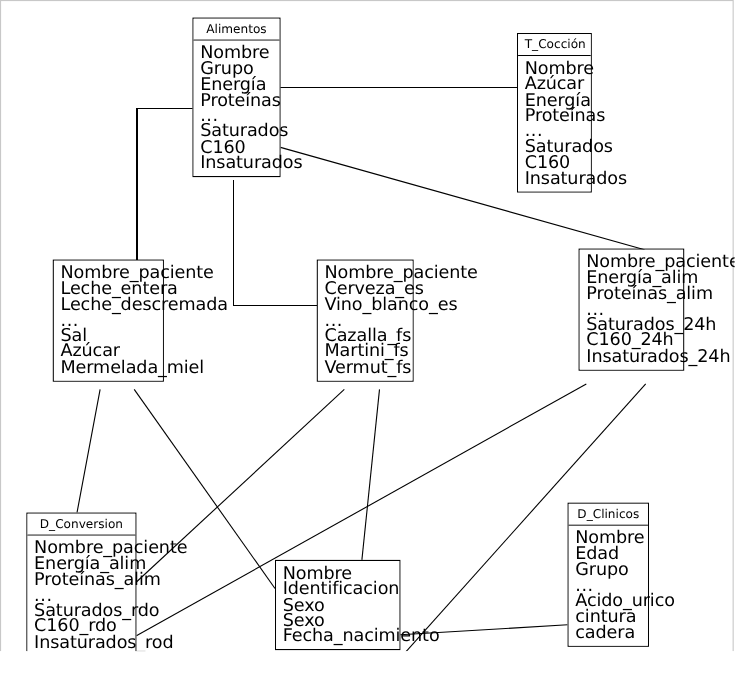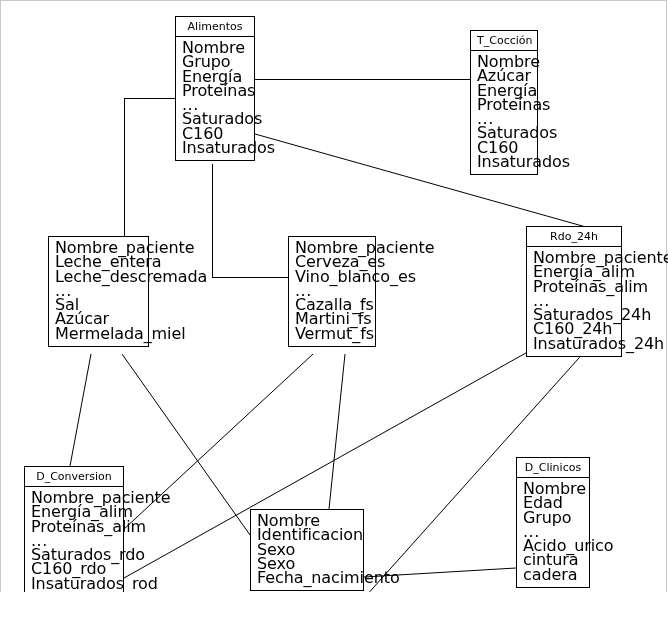--- a/index.html
+++ b/index.html
@@ -147,21 +147,20 @@
       <div class="attr">Cerveza_es</div>
       <div class="attr">Vino_blanco_es</div>
       <div class="attr ellipsis">...</div>
       <div class="attr">Cazalla_fs</div>
       <div class="attr">Martini_fs</div>
       <div class="attr">Vermut_fs</div>
     </div>
   </div>
 
   <div class="entity" style="left:526px; top:226px; width:96px;">
-    <div class="entity-title">Rdo_24h</div>
     <div class="entity-attrs">
       <div class="attr">Nombre_paciente</div>
       <div class="attr">Energía_alim</div>
       <div class="attr">Proteínas_alim</div>
       <div class="attr ellipsis">...</div>
       <div class="attr">Saturados_24h</div>
       <div class="attr">C160_24h</div>
       <div class="attr">Insaturados_24h</div>
     </div>
   </div>

